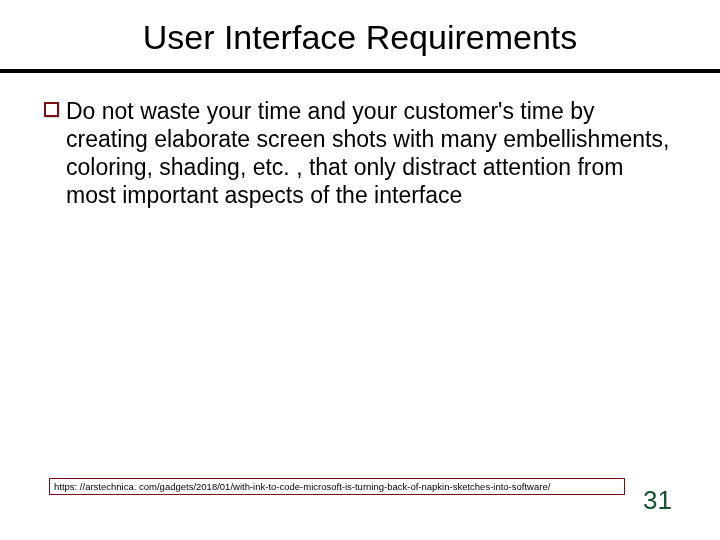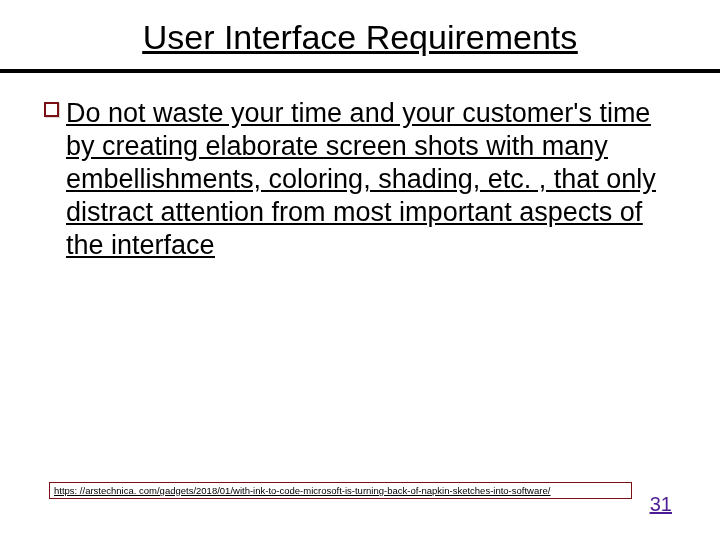--- a/index.html
+++ b/index.html
@@ -1,15 +1,15 @@
 <!DOCTYPE html>
 <html><head>
   <meta charset="utf-8">
   <style>
-    * { margin: 0; padding: 0; box-sizing: border-box; text-decoration: underline; }
+    * { margin: 0; padding: 0; box-sizing: border-box; }
     body {
       width: 720px;
       height: 540px;
       background: #ffffff;
       font-family: Arial, Helvetica, sans-serif;
       position: relative;
       overflow: hidden;
     }
     .slide {
       width: 100%;
@@ -41,21 +41,21 @@
       flex: 0 0 auto;
       width: 15px;
       height: 15px;
       border: 2px solid #7a1015;
       margin-top: 5px;
       margin-right: 7px;
       box-shadow: 1px 1px 0 rgba(0,0,0,0.15);
     }
     .bullet-text {
       flex: 1;
-      font-size: 27px;
+      font-size: 23px;
       line-height: 1.22;
       color: #000;
     }
     .bullet-text b { font-weight: 700; }
     .footer {
       position: absolute;
       bottom: 24px;
       left: 49px;
       right: 40px;
       display: flex;
@@ -66,22 +66,22 @@
       flex: 1;
       border: 1px solid #7a1015;
       padding: 2px 4px;
       font-size: 9.5px;
       color: #000;
       white-space: nowrap;
       overflow: hidden;
     }
     .page-num {
       flex: 0 0 auto;
-      font-size: 20px;
-      color: #4c1d95;
+      font-size: 26px;
+      color: #14532d;
       padding-right: 8px;
       margin-top: 28px;
     }
   </style>
 </head>
 <body>
 
 <div class="slide">
   <h1 class="title">User Interface Requirements</h1>
   <hr class="divider">

